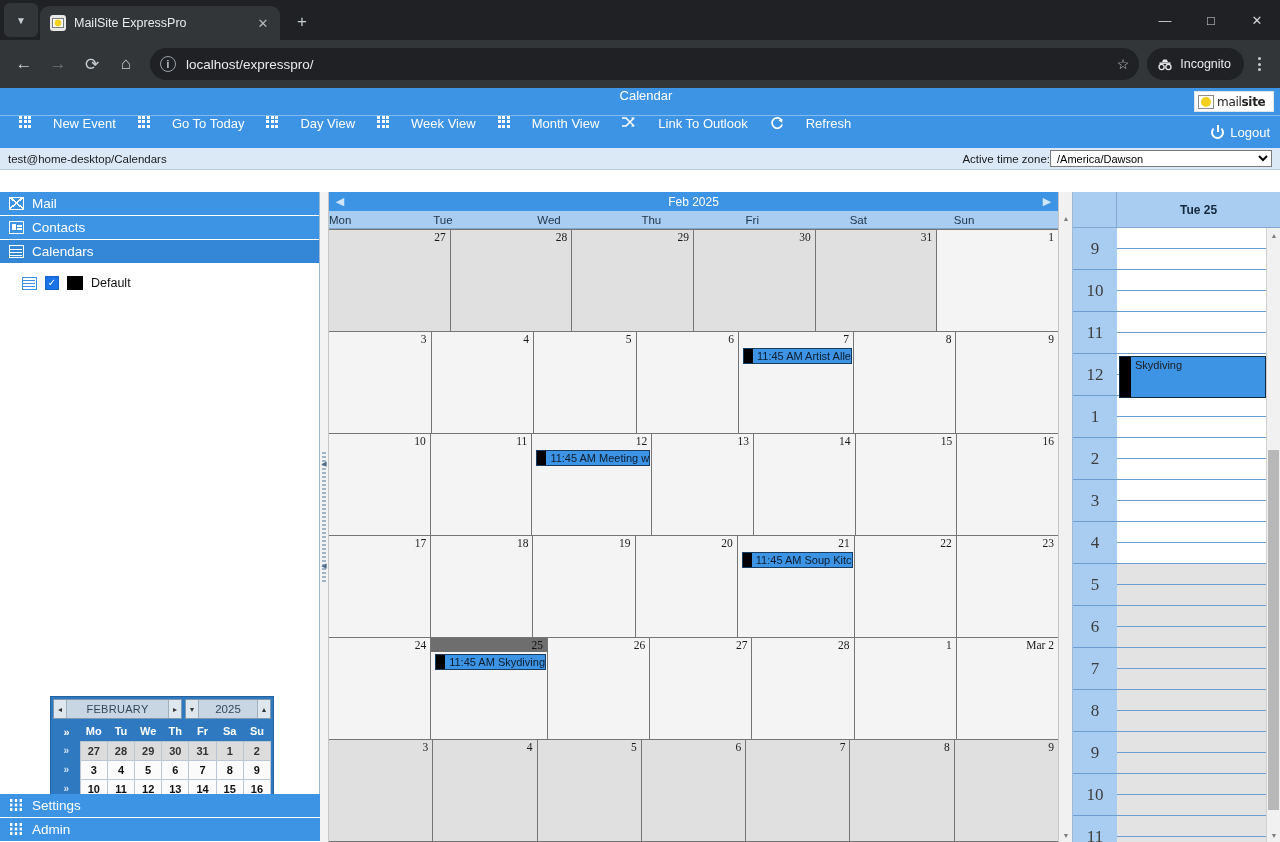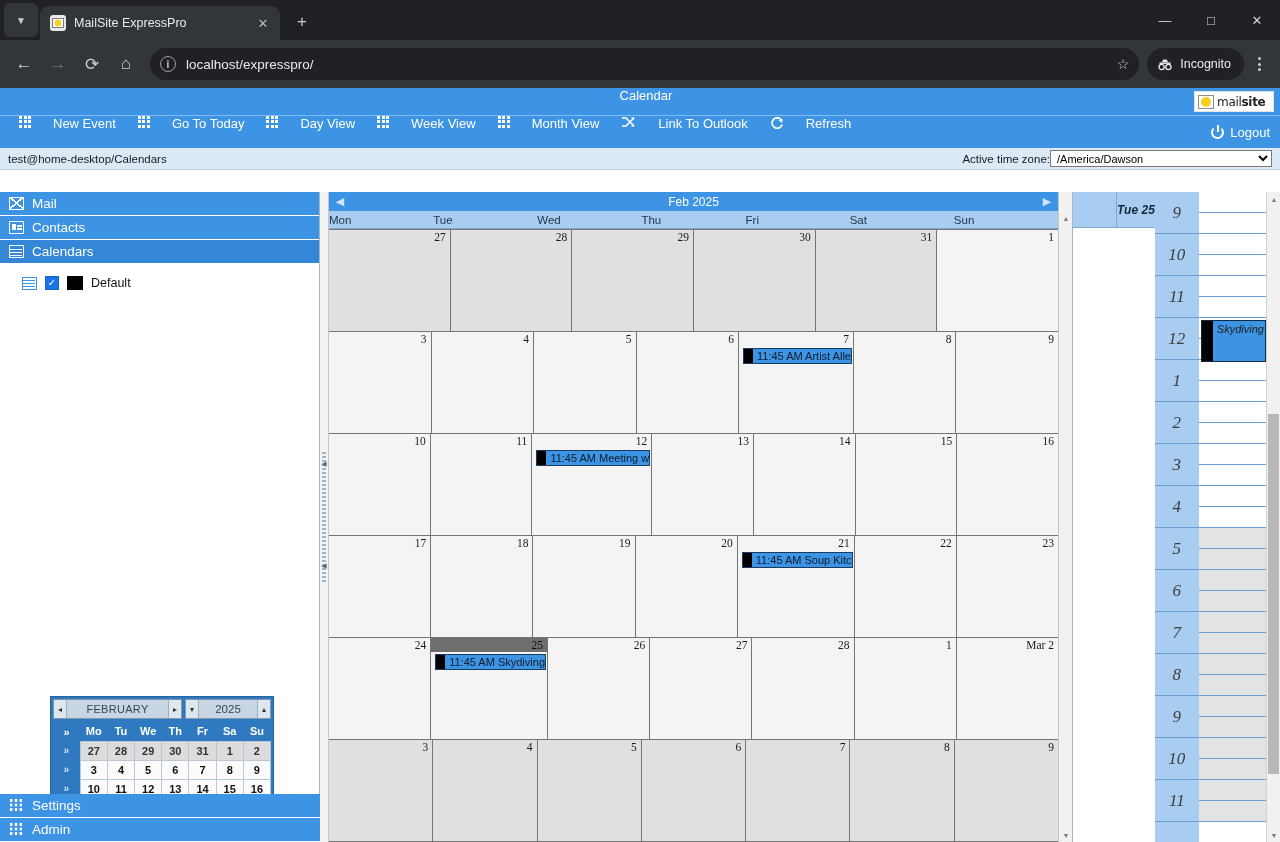--- a/index.html
+++ b/index.html
@@ -181,21 +181,21 @@
   .evt .bar { width:9px; height:14px; background:#000; flex:0 0 auto; }
   .evt .txt { padding-left:4px; }
   .mscroll { width:14px; height:650px; background:#f1f1f1; border-left:1px solid #c6c6c6;
     position:relative; flex:0 0 auto; }
   .sc-arrow { position:absolute; left:0; width:14px; height:14px; display:flex;
     align-items:center; justify-content:center; font-size:7px; color:#7d7d7d; }
   .sc-thumb { position:absolute; left:1px; width:11px; background:#b8b8b8; }
 
   
   .daypane { width:208px; height:650px; background:#fff; position:relative; flex:0 0 auto;
-    border-left:1px solid #9fb9d2; display:flex; flex-direction:row;font-style:italic; }
+    border-left:1px solid #9fb9d2; display:flex; flex-direction:column; }
   .dv-head { height:36px; display:flex; border-bottom:1px solid #7fa8cf; flex:0 0 auto; }
   .dv-head .corner { width:44px; background:#a8cdf0; border-right:1px solid #7fa8cf; }
   .dv-head .lbl { flex:1 1 auto; background:#a8cdf0; text-align:center; font-size:12px;
     color:#14283c; line-height:36px; font-weight:bold; }
   .dv-body { flex:1 1 auto; display:flex; position:relative; overflow:hidden; }
   .dv-gutter { width:44px; background:#a8cdf0; flex:0 0 auto; }
   .dv-hr { height:42px; border-bottom:1px solid #6d9ed1; text-align:center;
     font-size:17px; color:#3d3d3d; font-family:"Liberation Serif", serif; line-height:42px; }
   .dv-grid { flex:1 1 auto; position:relative; background:#fff; }
   .dv-slot { height:21px; border-bottom:1px solid #6d9ed1; }

